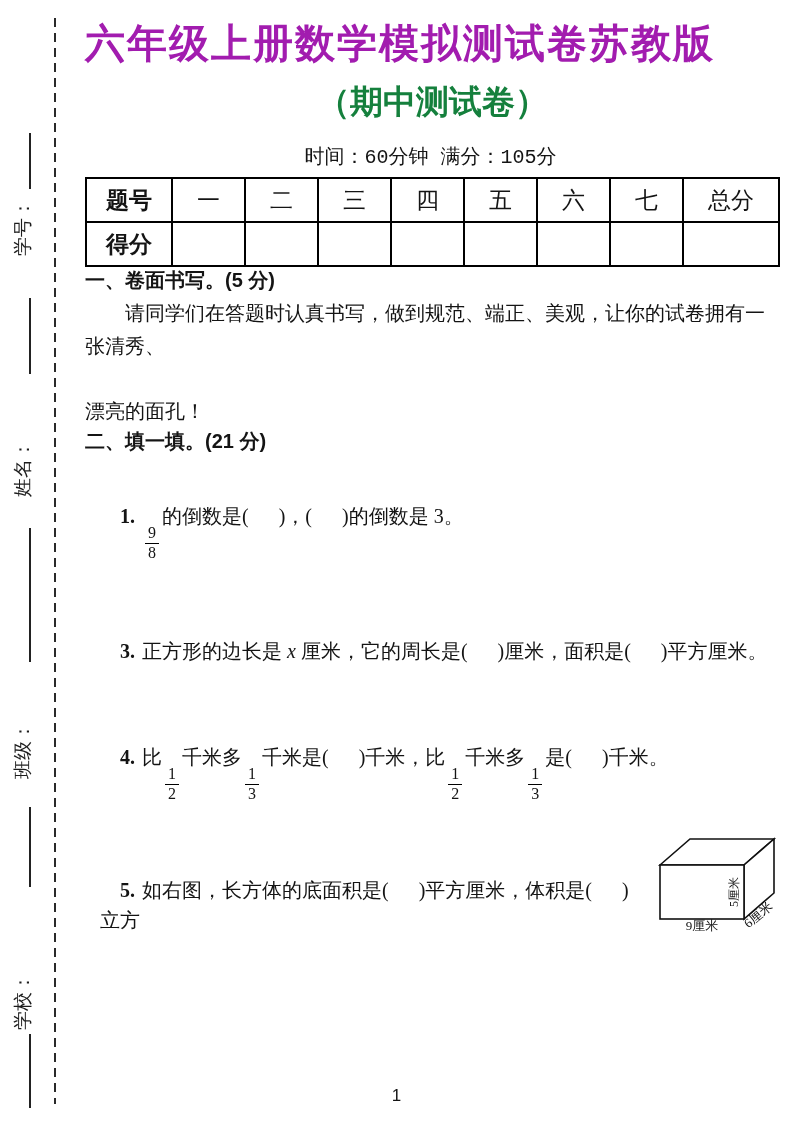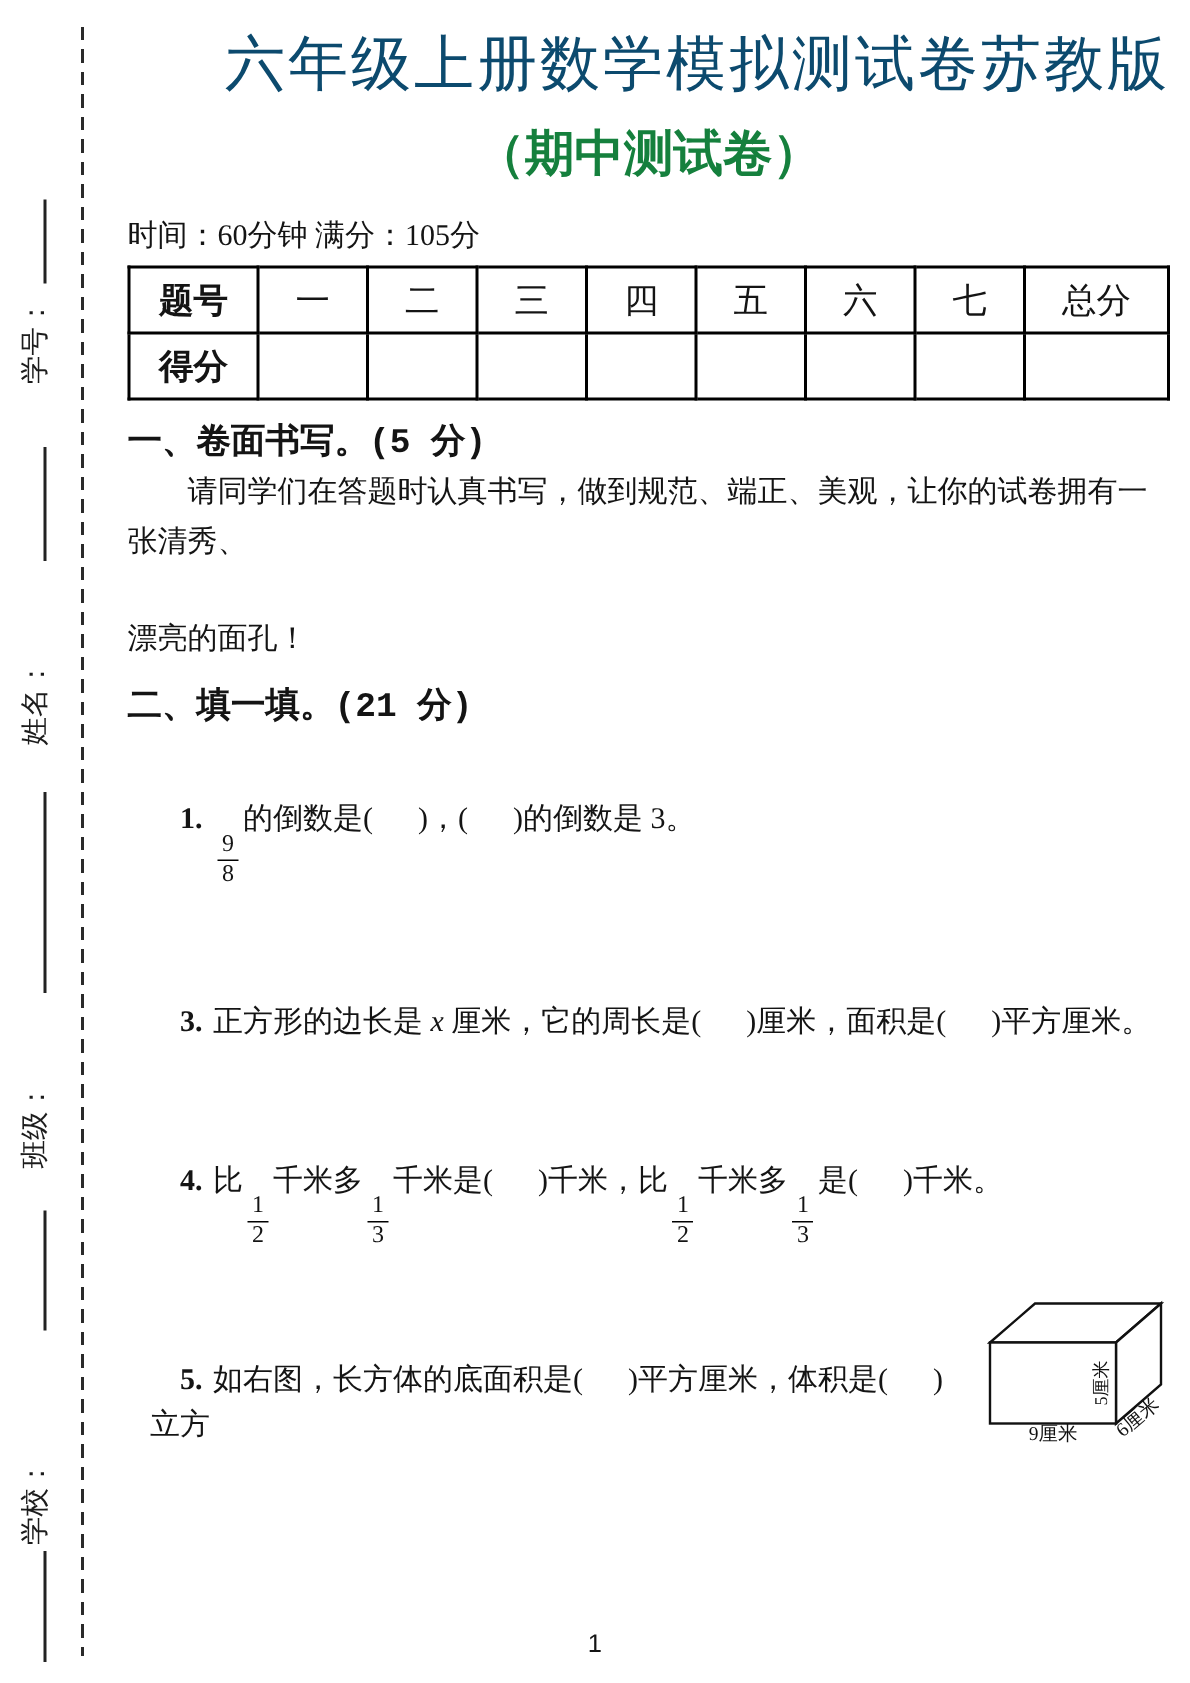--- a/index.html
+++ b/index.html
@@ -17,35 +17,35 @@
     display:flex;align-items:flex-end;box-sizing:border-box;padding-left:14px;
     font-family:"Liberation Sans",sans-serif;font-size:19px;color:#1c1c1c;}
   .flabel{padding-bottom:8px;white-space:nowrap;}
   .blank{height:2px;background:#222;margin-bottom:13px;flex:0 0 auto;}
   .b1{width:74px;} .b2{width:80px;margin-left:86px;} .b3{width:134px;margin-left:60px;}
   .b4{width:76px;margin-left:66px;} .b5{width:56px;margin-left:10px;}
   .g1{margin-left:4px;} .g2{margin-left:28px;} .g3{margin-left:31px;} .g4{margin-left:42px;}
 
   
   .content{position:absolute;left:85px;top:20px;width:695px;}
-  .title{font-family:"Liberation Sans","DejaVu Sans",sans-serif;font-weight:normal;
-    font-size:40px;text-align:right;letter-spacing:2px;line-height:1.15;color:#0c4a6e;}
+  .title{font-family:"Liberation Sans","DejaVu Sans",sans-serif;font-weight:bold;
+    font-size:40px;text-align:left;letter-spacing:2px;line-height:1.15;color:#a21caf;}
   .subtitle{font-family:"Liberation Sans","DejaVu Sans",sans-serif;font-weight:bold;
     font-size:33px;text-align:center;margin-top:14px;color:#15803d;}
-  .exam-info{font-family:Liberation Serif, serif;font-size:20px;
-    text-align:left;margin-top:18px;padding-right:4px;}
+  .exam-info{font-family:Liberation Mono, monospace;font-size:20px;
+    text-align:center;margin-top:18px;padding-right:4px;}
 
   table.score{border-collapse:collapse;width:100%;margin-top:7px;table-layout:fixed;}
   table.score th,table.score td{border:2px solid #000;height:42px;text-align:center;
     font-size:23px;font-weight:normal;padding:0;}
   table.score .lblcol{width:84px;font-weight:bold;}
   table.score .lastcol{width:94px;margin-top:12px;}
 
-  .sec-title{font-family:Liberation Mono, monospace;font-weight:bold;
-    font-size:23px;margin-top:11px;white-space:pre-wrap;}
+  .sec-title{font-family:Liberation Sans, sans-serif;font-weight:bold;
+    font-size:20px;white-space:pre-wrap;}
   .para{font-size:20px;line-height:33px;white-space:pre-wrap;margin-top:32px;}
   .indent{text-indent:2em;margin-top:3px;}
 
   .q{font-size:20px;margin-top:10px;padding-left:15px;white-space:pre-wrap;line-height:30px;}
   .q-tall{line-height:34px;}
   .q-cont{font-size:20px;margin-top:5px;padding-left:37px;white-space:pre-wrap;line-height:30px;}
   .qno{font-weight:bold;margin-right:7px;}
   .var{font-style:italic;}
 
   .frac{display:inline-flex;flex-direction:column;align-items:center;

